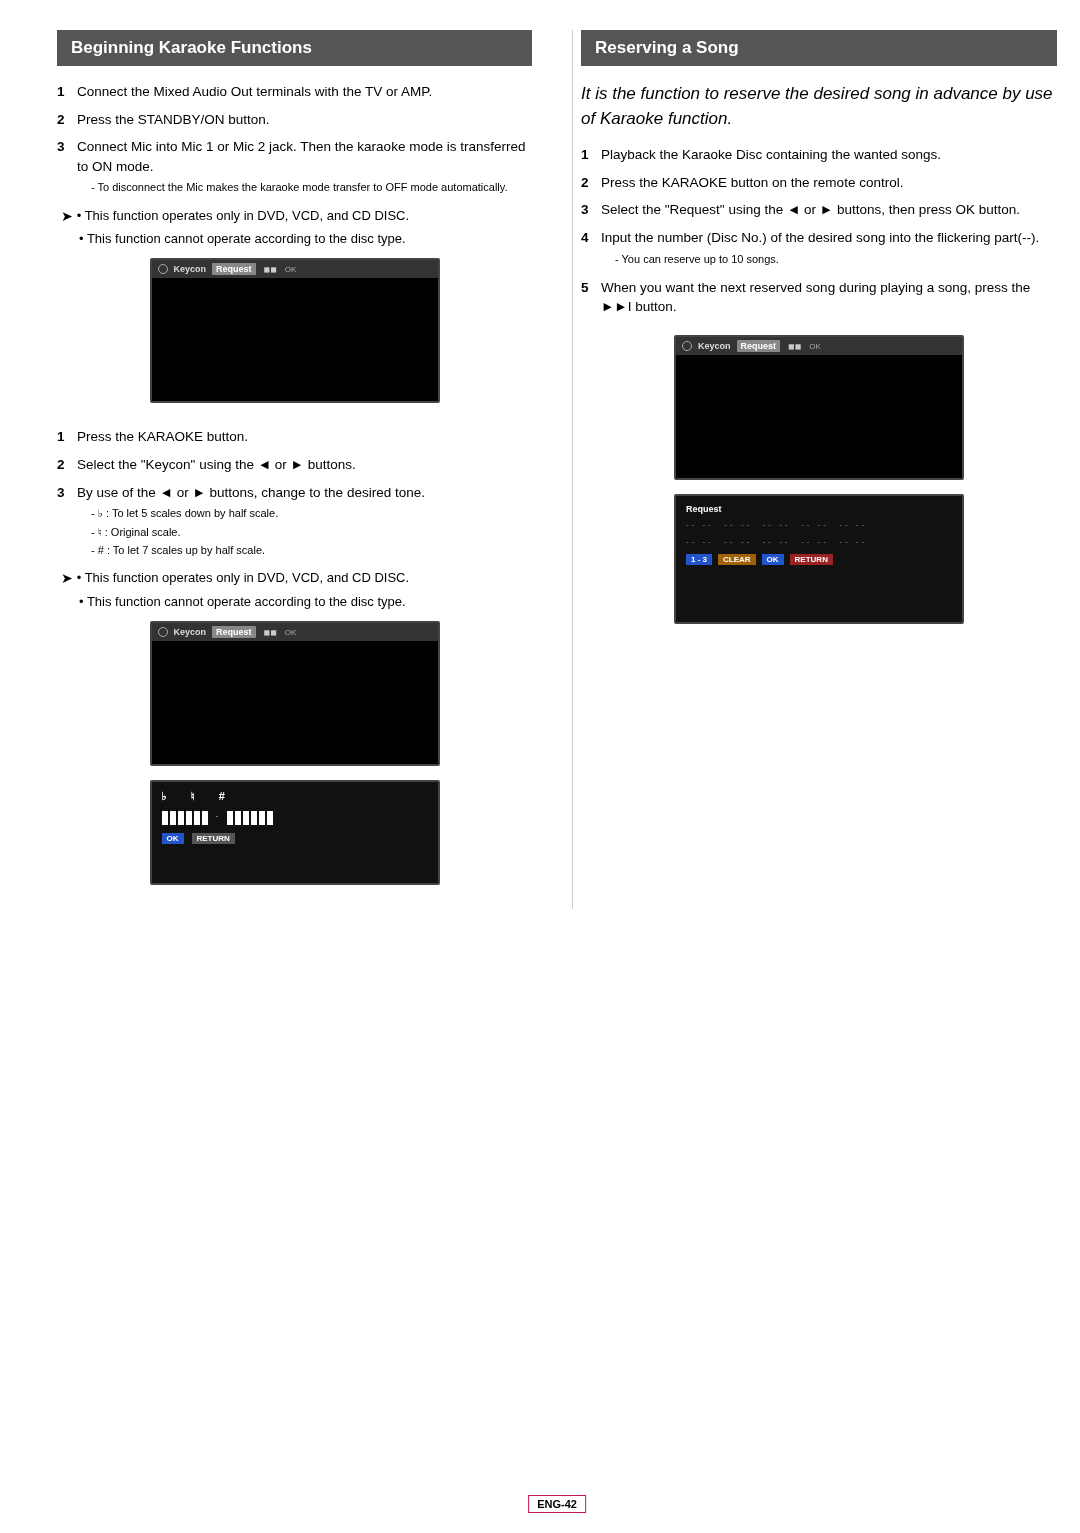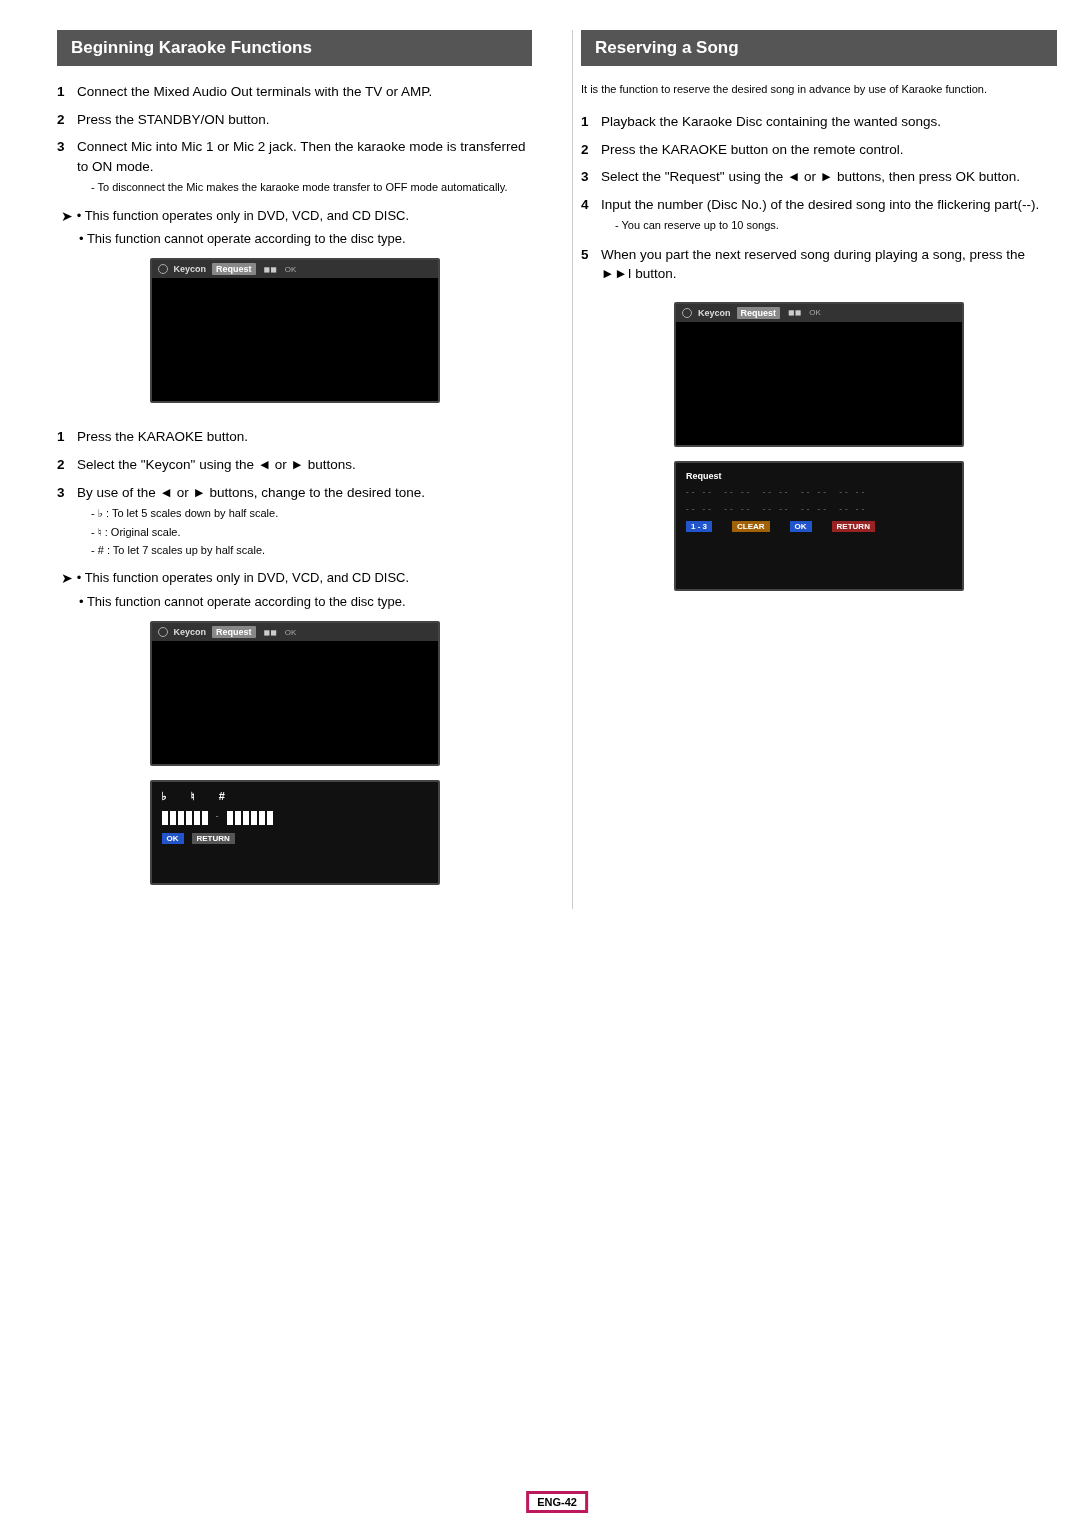--- a/index.html
+++ b/index.html
@@ -147,21 +147,21 @@
     }
     .request-screen .req-dash-row {
       color: #888;
       font-size: 8px;
       margin-bottom: 8px;
       letter-spacing: 3px;
     }
     .request-screen .req-btns {
       display: flex;
       align-items: center;
-      gap: 20px;
+      gap: 6px;
       margin-top: 8px;
     }
     .req-btn {
       font-size: 8px;
       padding: 1px 5px;
       color: #fff;
       font-weight: bold;
     }
     .req-btn.blue { background: #2255cc; }
     .req-btn.gray { background: #a16207; }
@@ -219,21 +219,21 @@
     .col-left { padding-right: 10px; }
     .col-right { padding-left: 8px; border-left: 1px solid #ccc; }
 
     .page-number {
       position: absolute;
       bottom: 20px;
       left: 50%;
       transform: translateX(-50%);
       font-size: 11px;
       font-weight: bold;
-      border: 3px solid #be185d;
+      border: 1px solid #be185d;
       padding: 2px 8px;
     }
   </style>
 </head>
 <body>
 
 <div class="page">
   <div class="two-col">
 
     <div class="col-left">
@@ -352,21 +352,21 @@
             <span class="key-btn blue">OK</span>
             <span class="key-btn gray">RETURN</span>
           </div>
         </div>
       </div>
     </div>
 
     <div class="col-right">
       <div class="section-block">
         <div class="section-header">Reserving a Song</div>
-        <p style="font-size:11px;line-height:1.45;margin-bottom:14px;">It is the function to reserve the desired song in advance by use of Karaoke function.</p>
+        <p style="font-size:17px;line-height:1.45;margin-bottom:14px;font-style:italic;">It is the function to reserve the desired song in advance by use of Karaoke function.</p>
         <ol class="main-list">
           <li>
             <span class="num">1</span>
             <span>Playback the Karaoke Disc containing the wanted songs.</span>
           </li>
           <li>
             <span class="num">2</span>
             <span>Press the KARAOKE button on the remote control.</span>
           </li>
           <li>
@@ -377,21 +377,21 @@
             <span class="num">4</span>
             <div>
               <span>Input the number (Disc No.) of the desired song into the flickering part(--).</span>
               <ul class="sub-list">
                 <li>- You can reserve up to 10 songs.</li>
               </ul>
             </div>
           </li>
           <li>
             <span class="num">5</span>
-            <span>When you part the next reserved song during playing a song, press the ►►I button.</span>
+            <span>When you want the next reserved song during playing a song, press the ►►I button.</span>
           </li>
         </ol>
 
         <div class="screen-mock medium" style="margin-top:18px;">
           <div class="screen-bar">
             <span class="icon-circle"></span>
             <span class="bar-text">Keycon</span>
             <span class="bar-highlight">Request</span>
             <span class="bar-btn">◼◼</span>
             <span class="bar-btn" style="font-size:8px;color:#aaa;">OK</span>

